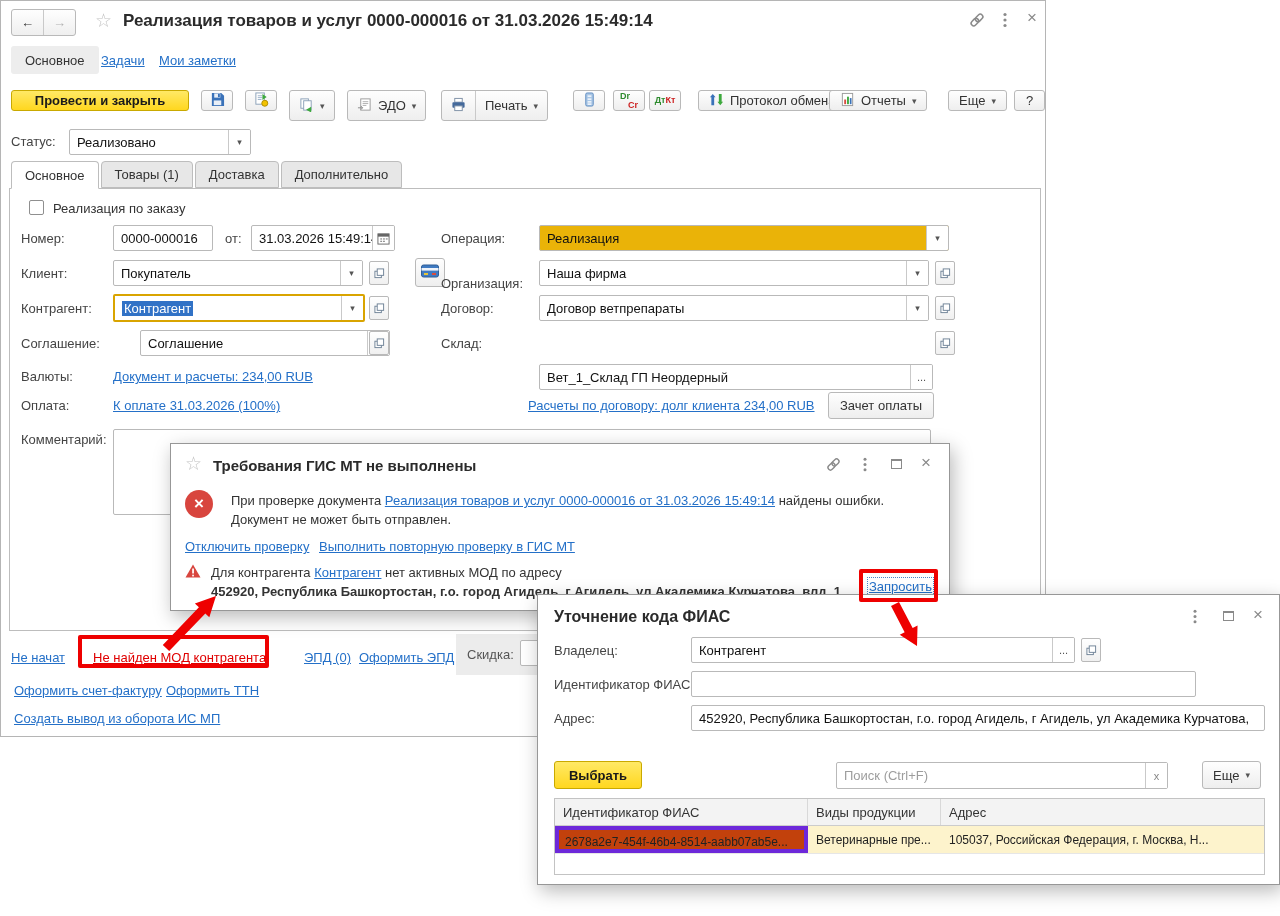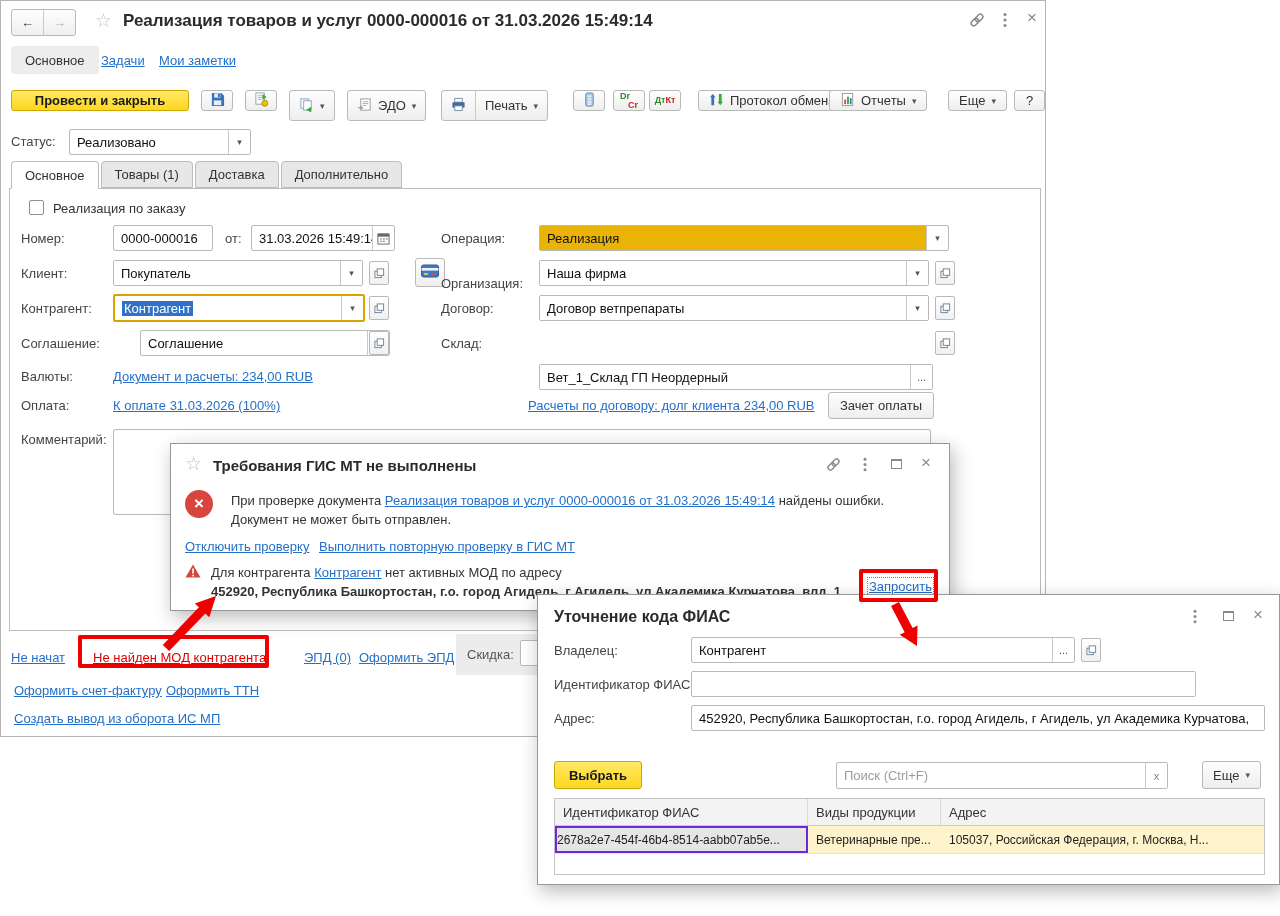--- a/index.html
+++ b/index.html
@@ -38,21 +38,21 @@
   .maxbox { width:11px; height:10px; border:1px solid #8a8a8a; border-top:2px solid #8a8a8a; }
   .star { color:#c3c3c3; font-size:19px; }
   .cb { position:absolute; width:15px; height:15px; border:1px solid #8f8f8f; border-radius:2px; background:#fff; cursor:pointer; }
   .annot { position:absolute; border:4px solid #ee0000; border-radius:2px; z-index:40; pointer-events:none; }
   .annot-arrow { position:absolute; z-index:41; pointer-events:none; }
   .tbl { position:absolute; border:1px solid #c3c3c3; background:#fff; }
   .hrow { display:flex; height:27px; background:#f3f3f3; border-bottom:1px solid #cccccc; }
   .hcell { padding:6px 8px; color:#333; border-right:1px solid #d8d8d8; white-space:nowrap; overflow:hidden; flex:none; }
   .drow { display:flex; height:28px; background:#fdf3cc; border-bottom:1px solid #e6e6e6; }
   .dcell { padding:7px 8px; font-size:12px; color:#222; white-space:nowrap; overflow:hidden; flex:none; }
-  .dcell.sel { background:#e5e5e5; border:2px solid #6d28d9; padding:5px 0; }
+  .dcell.sel { background:#c2410c; border:4px solid #6d28d9; padding:5px 6px; }
   .searchbox { position:absolute; height:27px; border:1px solid #b9b9b9; border-radius:2px; background:#fff; display:flex; }
   .searchbox input { flex:1; border:none; outline:none; padding:0 7px; font-family:inherit; font-size:13px; color:#7f1d1d; background:transparent; }
   .searchbox input::placeholder { color:#9d9d9d; }
   .grp { position:absolute; display:flex; border:1px solid #b9b9b9; border-radius:3px; background:linear-gradient(#fefefe,#eeeeee); height:31px; }
   .grp .gseg { display:flex; align-items:center; justify-content:center; padding:0 9px; cursor:pointer; gap:6px; }
   .grp .gdiv { width:1px; background:#c9c9c9; }
   .tinytxt { font-size:9px; font-weight:bold; line-height:9px; }
   .green { color:#2e8b2e; } .redtx { color:#cc2222; }
   .dotted-focus { outline:1px dotted #4a86c8; outline-offset:1px; }
 </style>

